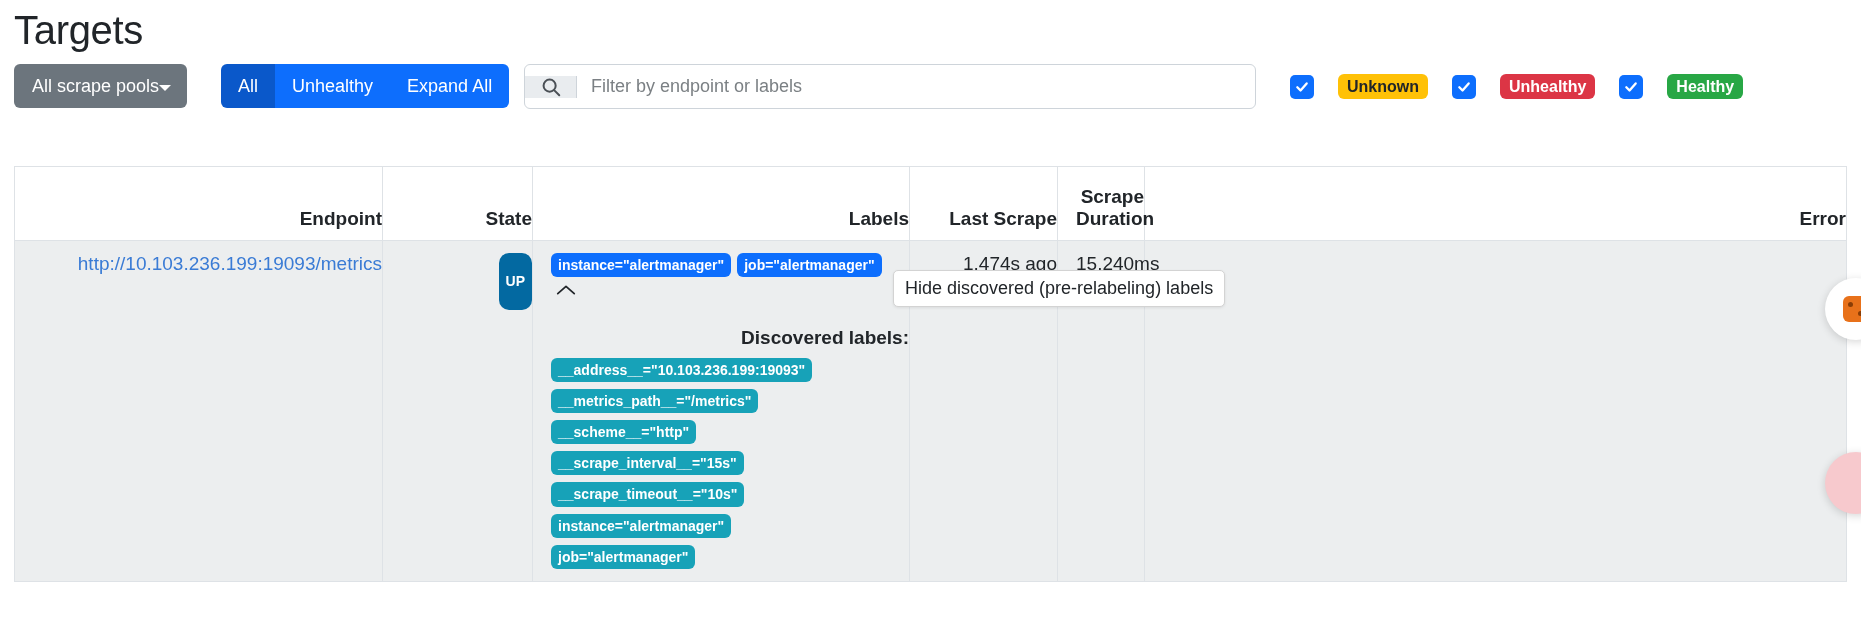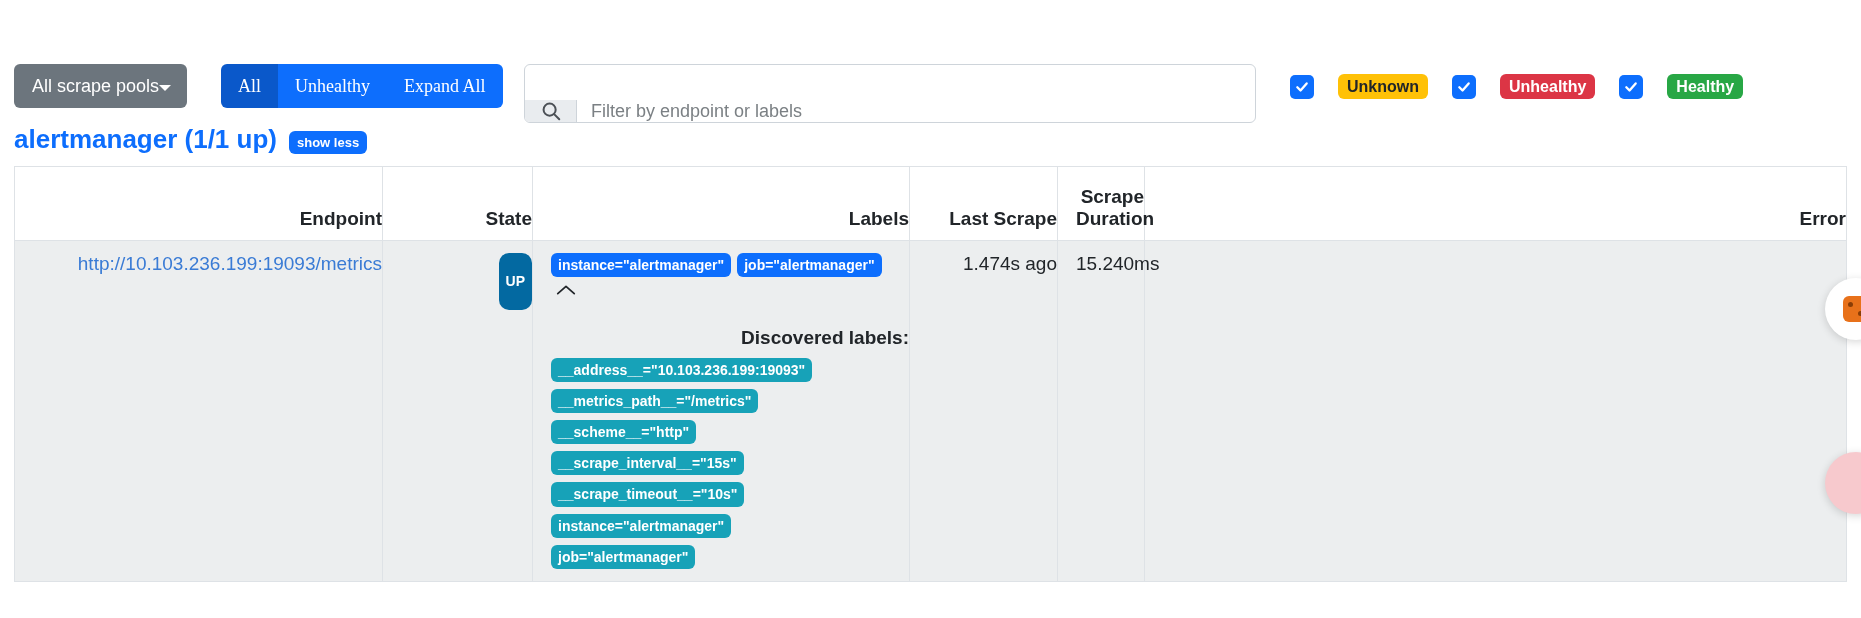--- a/index.html
+++ b/index.html
@@ -37,30 +37,30 @@
     border-right: 6px solid transparent;
     border-top: 6px solid #fff;
     position: relative; top: 2px;
   }
 
   .btn-group {
     position: absolute; left: 221px; top: 0;
     display: flex; height: 44px; border-radius: 6px; overflow: hidden;
   }
   .btn-group button {
-    border: none; font-family: Liberation Serif, serif; font-size: 18px;
+    border: none; font-family: Liberation Sans, sans-serif; font-size: 18px;
     color: #fff; cursor: pointer; padding: 0 17px; height: 44px;
     background: #0d6efd; white-space: nowrap;
   }
   .btn-group button.active { background: #0a58ca; }
 
   .search-wrap {
     position: absolute; left: 524px; top: 0;
-    width: 732px; height: 59px;
-    display: flex; align-items: flex-end;
+    width: 732px; height: 45px;
+    display: flex; align-items: center;
     border: 1px solid #ced4da; border-radius: 6px; overflow: hidden;
     background: #fff;
   }
   .search-icon-box {
     width: 52px; background: #e9ecef;
     border-right: 1px solid #ced4da;
     display: flex; align-items: center; justify-content: center;
   }
   .search-input {
     flex: 1; border: none; outline: none;
@@ -187,20 +187,21 @@
     width: 5px; height: 5px;
   }
   .cookie-glyph::before { left: 5px; top: 6px; }
   .cookie-glyph::after  { right: 6px; bottom: 6px; }
 </style>
 </head>
 <body>
 
 <div class="page">
 
+  <div class="page-title">Targets</div>
 
   <div class="toolbar">
 
     <button class="pool-dropdown">
       <span>All scrape pools</span>
       <span class="caret"></span>
     </button>
 
     <div class="btn-group">
       <button class="active">All</button>
@@ -236,24 +237,20 @@
     <div class="status-badge" style="background:#dc3545;color:#ffffff;">Unhealthy</div>
 
     <div class="chk">
       <svg width="14" height="14" viewBox="0 0 24 24" fill="none" stroke="#fff" stroke-width="4" stroke-linecap="round" stroke-linejoin="round">
         <polyline points="4,12.5 9.5,18 20,6"></polyline>
       </svg>
     </div>
     <div class="status-badge" style="background:#28a745;color:#ffffff;">Healthy</div>
   </div>
 
-  <div class="pool-heading">
-    <h2>alertmanager (1/1 up)</h2>
-    <button class="show-less">show less</button>
-  </div>
 
   <table class="targets-table">
     <colgroup>
       <col class="col-endpoint">
         <col class="col-state">
         <col class="col-labels">
       <col class="col-last">
         <col class="col-duration">
         <col class="col-error">
     </colgroup>
@@ -298,19 +295,20 @@
             <span class="label-chip teal">job="alertmanager"</span>
           </div>
         </td>
         <td>1.474s ago</td>
         <td>15.240ms</td>
         <td></td>
       </tr>
     </tbody>
   </table>
 
+  <div class="tooltip-box">Hide discovered (pre-relabeling) labels</div>
 
   <div class="widget widget-top">
     <span class="cookie-glyph"></span>
   </div>
   <div class="widget widget-bottom"></div>
 
 </div>
 
 </body></html>

